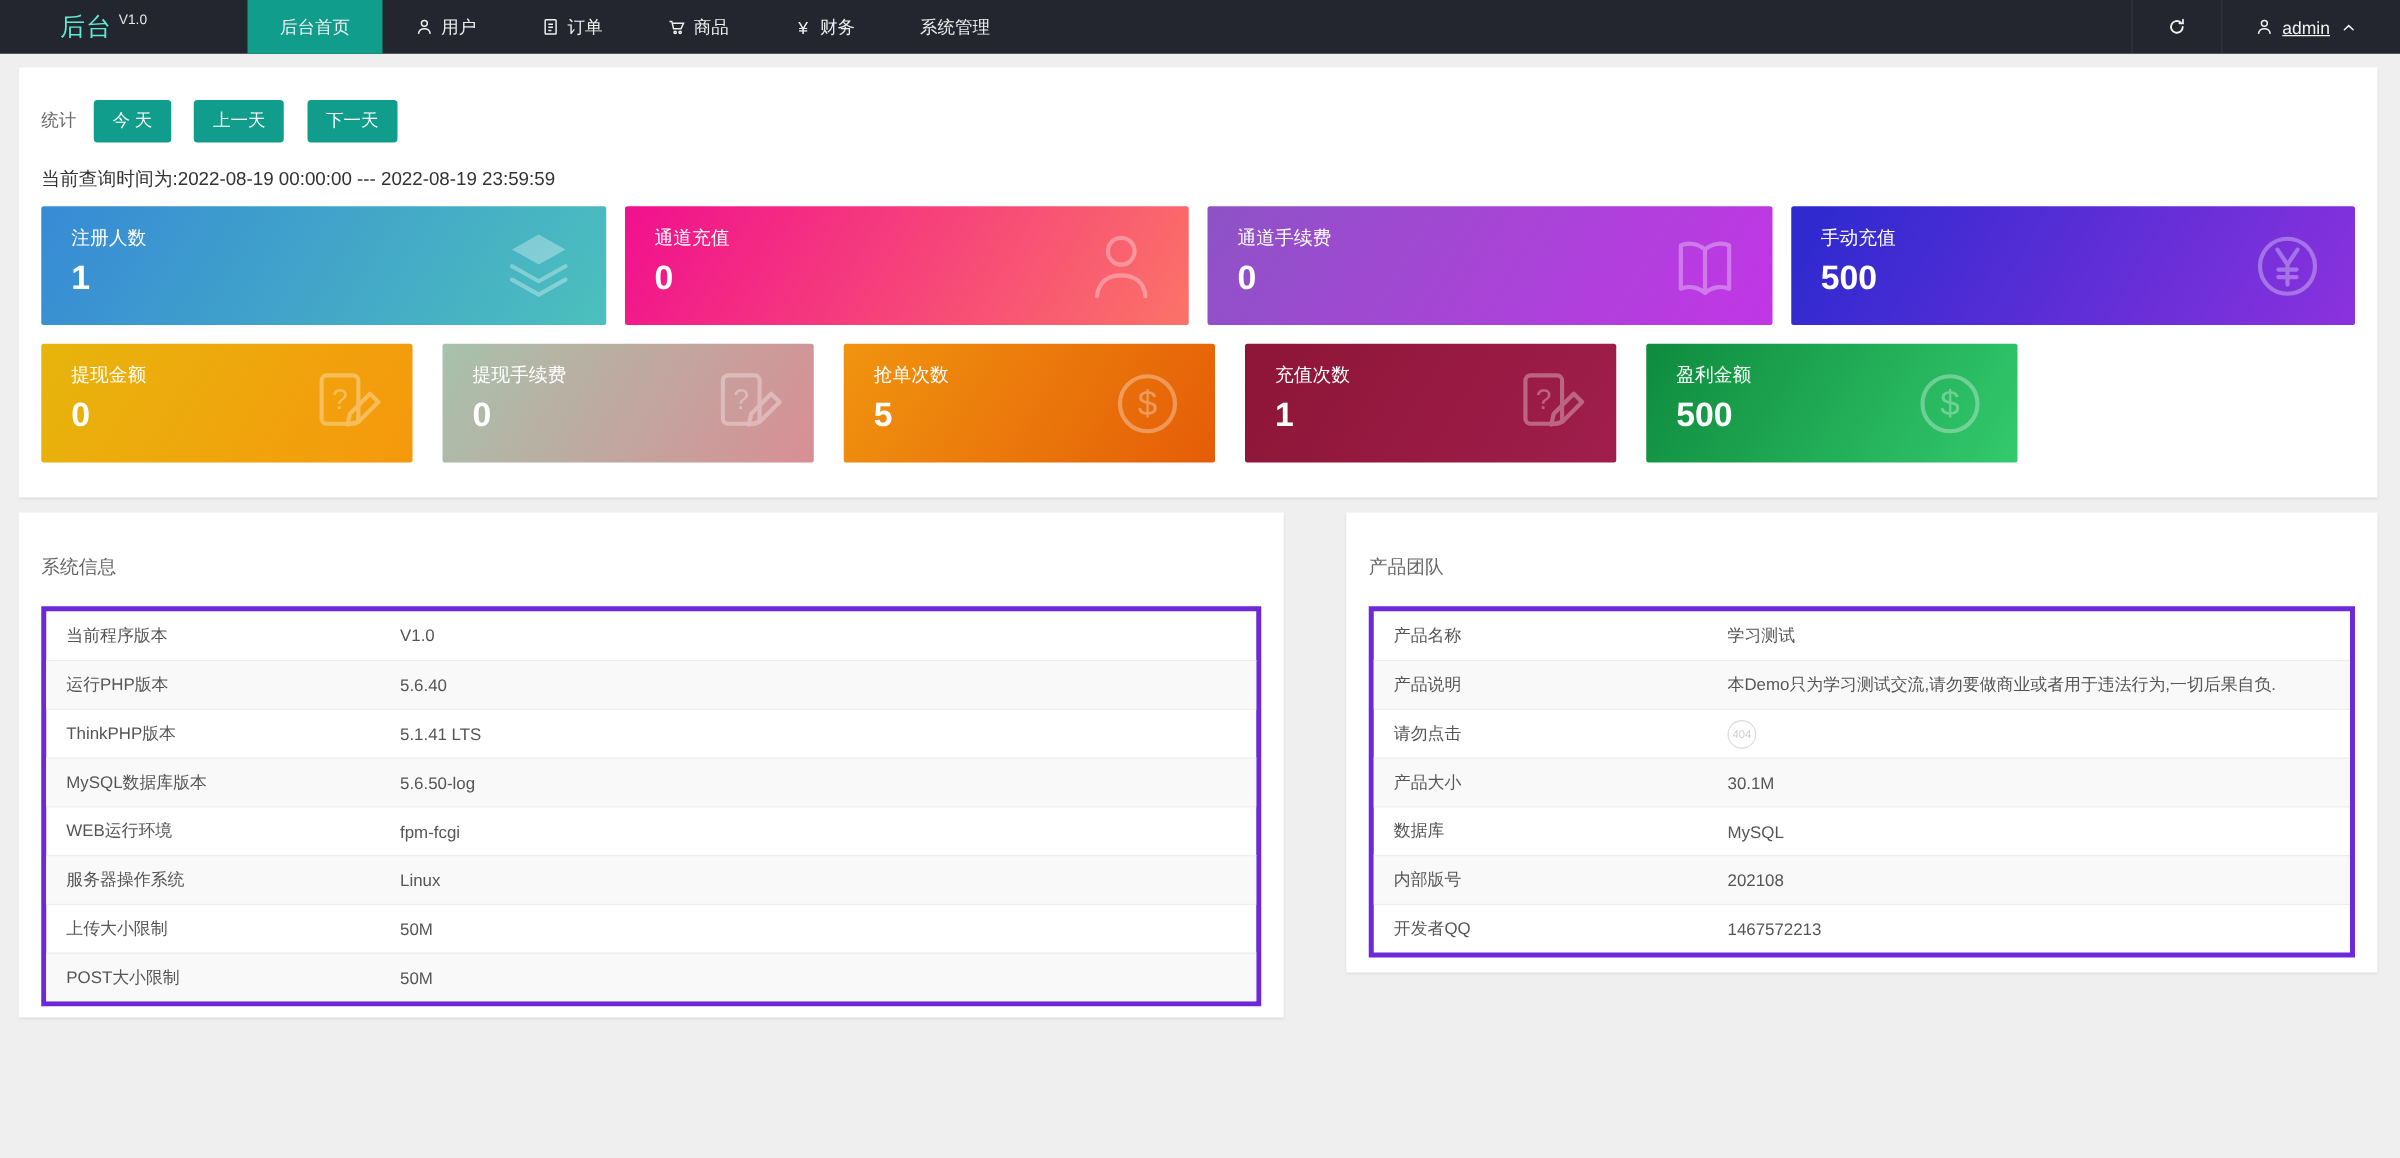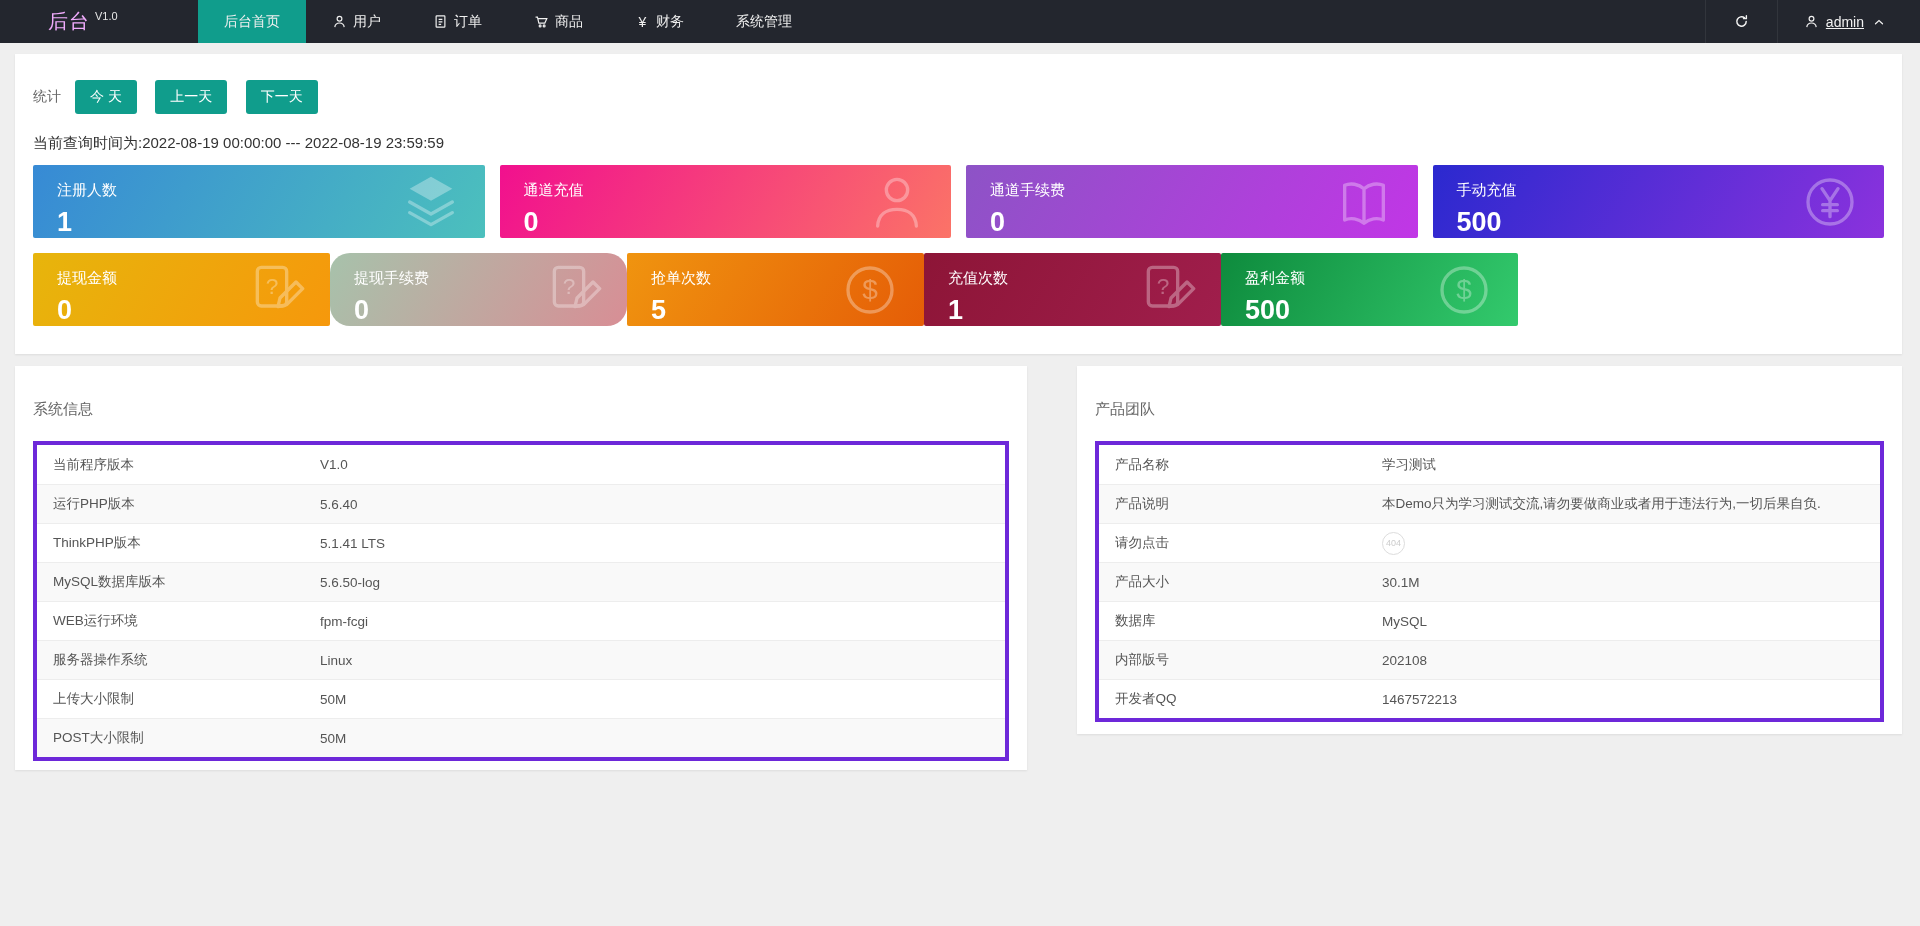--- a/index.html
+++ b/index.html
@@ -2,21 +2,21 @@
 <html><head>
 <meta charset="utf-8">
 <style>
   * { margin:0; padding:0; box-sizing:border-box; }
   html,body { width:1920px; height:926px; overflow:hidden;
     background:#efefef; font-family:"Liberation Sans","DejaVu Sans",sans-serif; }
 
   
   .navbar { height:43px; background:#23262e; display:flex; align-items:stretch; color:#f2f2f2; }
   .logo { width:198px; display:flex; align-items:center; padding-left:48px; }
-  .logo-main { font-size:20px; color:#f0abfc; letter-spacing:1px; }
+  .logo-main { font-size:20px; color:#5eead4; letter-spacing:1px; }
   .logo-ver { font-size:11px; color:#e8e8e8; margin-left:5px; position:relative; top:-6px; }
   .nav-menu { display:flex; align-items:stretch; }
   .nav-item { display:flex; align-items:center; gap:6px; padding:0 26px; font-size:14px;
     color:#f0f0f0; cursor:pointer; }
   .nav-item.active { background:#109d8c; }
   .nav-ico { display:inline-flex; width:15px; height:15px; align-items:center; justify-content:center; }
   .nav-ico svg { width:15px; height:15px; }
   .nav-right { margin-left:auto; display:flex; align-items:stretch; }
   .nav-refresh { width:72px; display:flex; align-items:center; justify-content:center;
     border-left:1px solid rgba(255,255,255,.07); cursor:pointer; }
@@ -31,22 +31,22 @@
   .panel-top { margin:11px 18px 0 15px; padding:26px 18px 28px 18px; }
 
   .stat-bar { display:flex; align-items:center; }
   .stat-label { font-size:14px; color:#666; margin-right:14px; }
   .stat-btn { background:#109d8c; color:#fff; border:none; font-size:14px;
     padding:8px 15px; border-radius:3px; margin-right:14px; cursor:pointer;
     font-family:inherit;text-align:center; }
   .query-time { margin-top:20px; font-size:15px; color:#333; }
 
   .cards-row1 { display:grid; grid-template-columns:repeat(4,1fr); gap:15px; margin-top:12px; }
-  .cards-row2 { display:grid; grid-template-columns:repeat(5,297px); gap:0; margin-top:15px; }
-  .card { position:relative; height:73px; padding:16px 24px; color:#fff;
+  .cards-row2 { display:grid; grid-template-columns:repeat(5,297px); gap:24px; margin-top:15px; }
+  .card { position:relative; height:95px; padding:16px 24px; color:#fff;
     border-radius:2px; overflow:hidden; }
   .card-title { font-size:15px; }
   .card-value { font-size:27px; font-weight:bold; margin-top:7px; }
   .card-ico { position:absolute; right:22px; top:50%; transform:translateY(-50%);
     opacity:.32; color:#fff; }
   .card-ico svg { width:64px; height:64px; display:block; }
 
   
   .bottom { display:flex; gap:14px; margin:12px 18px 0 15px; align-items:flex-start; }
   .panel-sys { width:1012px; padding:20px 18px 26px 18px; height:404px; }
@@ -210,21 +210,21 @@
     <div class="card-value">0</div>
     <span class="card-ico">
           <svg viewBox="0 0 96 96" fill="none" stroke="currentColor" stroke-width="5" stroke-linejoin="round" stroke-linecap="round">
             <rect x="20" y="14" width="44" height="58" rx="6"></rect>
             <text x="42" y="54" text-anchor="middle" font-size="34" fill="currentColor" stroke="none">?</text>
             <path d="M54 60 78 36l10 10-24 24-13 3z"></path>
           </svg>
         </span>
   </div>
 
-  <div class="card" style="background: linear-gradient(120deg, rgb(167, 194, 171), rgb(216, 142, 149)); border-radius: 20px;">
+  <div class="card" style="background: linear-gradient(120deg, rgb(167, 194, 171), rgb(216, 142, 149));">
     <div class="card-title">提现手续费</div>
     <div class="card-value">0</div>
     <span class="card-ico">
           <svg viewBox="0 0 96 96" fill="none" stroke="currentColor" stroke-width="5" stroke-linejoin="round" stroke-linecap="round">
             <rect x="20" y="14" width="44" height="58" rx="6"></rect>
             <text x="42" y="54" text-anchor="middle" font-size="34" fill="currentColor" stroke="none">?</text>
             <path d="M54 60 78 36l10 10-24 24-13 3z"></path>
           </svg>
         </span>
   </div>

